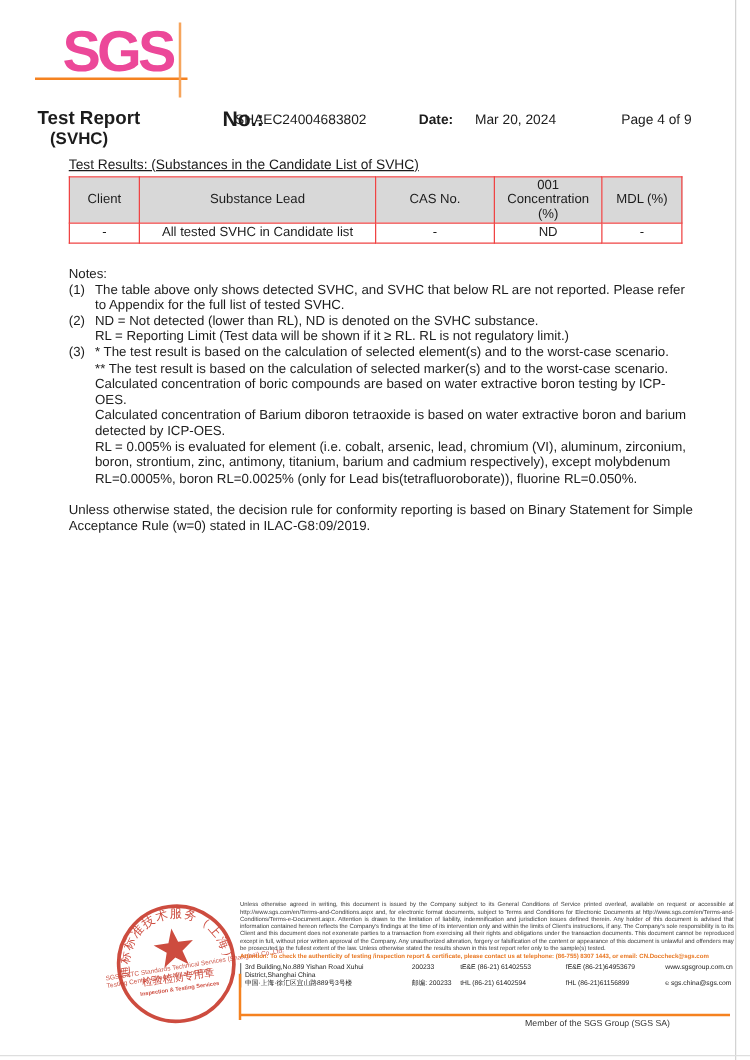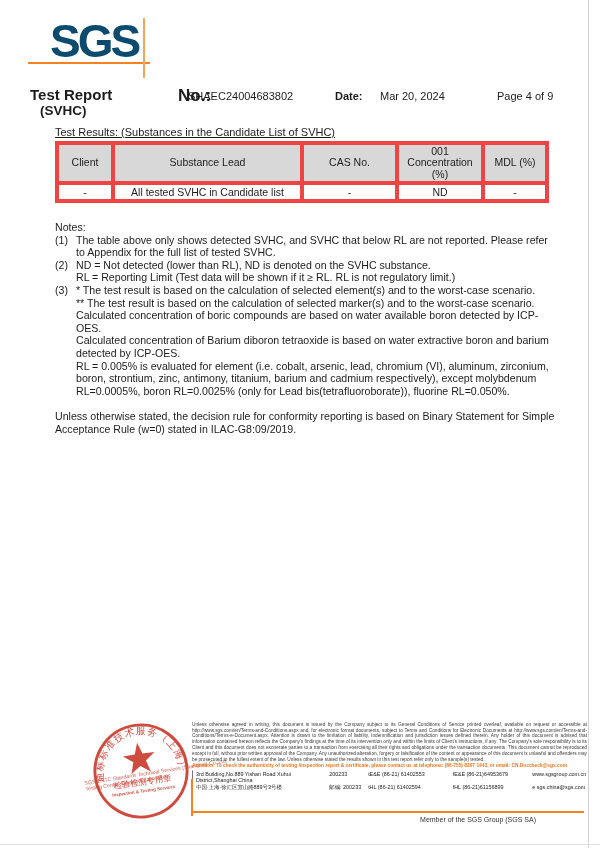--- a/index.html
+++ b/index.html
@@ -6,39 +6,39 @@
   html,body { background:#fff; }
   body { font-family:"Liberation Sans", sans-serif; color:#1c1c1c; }
   .page { position:relative; width:600px; height:848px; background:#fff; overflow:hidden; }
 
   
   .page-edge-right { position:absolute; left:588px; top:0; width:1px; height:848px; background:#d3d3d3; }
   .page-edge-bottom { position:absolute; left:0; top:844px; width:600px; height:1px; background:#dedede; }
 
   
   .logo-block { position:absolute; left:28px; top:12px; width:130px; height:66px; }
-  .logo-text { position:absolute; left:22px; top:2px; font-size:46px; font-weight:700; letter-spacing:-3px; color:#0c4a6e; }
+  .logo-text { position:absolute; left:22px; top:2px; font-size:46px; font-weight:700; letter-spacing:-3px; color:#ec4899; }
   .logo-underline { position:absolute; left:0; top:50px; width:122px; height:2px; background:#f58220; }
   .logo-vline { position:absolute; left:115px; top:6px; width:2px; height:60px; background:#f6a55c; }
 
   
   .hdr { position:absolute; left:0; top:86px; width:588px; height:38px; }
   .hdr-title { position:absolute; left:30px; top:0; font-size:15px; font-weight:700;text-align:center; }
   .hdr-title2 { position:absolute; left:40px; top:17px; font-size:13.5px; font-weight:700; }
   .hdr-no-label { position:absolute; left:166px; top:0; font-size:17px; font-weight:700;padding-left:12px; }
   .hdr-no-value { position:absolute; left:188px; top:4px; font-size:11px; }
   .hdr-date-label { position:absolute; left:324px; top:4px; font-size:11px; font-weight:700;padding-left:11px; }
   .hdr-date-value { position:absolute; left:380px; top:4px; font-size:11px; }
   .hdr-page { position:absolute; left:497px; top:4px; font-size:11px; }
 
   
   .content { position:absolute; left:55px; top:126px; width:505px; }
   .section-title { font-size:11px; font-weight:400; text-decoration:underline; }
   table.results { border-collapse:collapse; width:490px; margin-top:3px; table-layout:fixed; }
-  table.results th, table.results td { border:4px solid #ef4444; text-align:center; font-size:10.5px; padding:1px 2px; }
+  table.results th, table.results td { border:1px solid #ef4444; text-align:center; font-size:10.5px; padding:1px 2px; }
   table.results th { background:#d8d8d8; font-weight:400; height:34px; line-height:1.08; }
   table.results td { height:16px; }
   .c-batch{width:56px;} .c-name{width:189px;} .c-cas{width:95px;} .c-conc{width:86px;} .c-mdl{width:64px;}
 
   .notes { margin-top:18px; width:502px; font-size:10.6px; line-height:12.6px; }
   .notes-heading { font-weight:400; }
   .note { display:flex; }
   .note-marker { width:21px; flex:none; }
   .note-body { flex:1; }
 
@@ -128,21 +128,21 @@
         <div class="note-body">
           <p>ND = Not detected (lower than RL), ND is denoted on the SVHC substance.</p>
           <p>RL = Reporting Limit (Test data will be shown if it ≥ RL. RL is not regulatory limit.)</p>
         </div>
       </div>
       <div class="note">
         <span class="note-marker">(3)</span>
         <div class="note-body">
           <p>* The test result is based on the calculation of selected element(s) and to the worst-case scenario.</p>
           <p>** The test result is based on the calculation of selected marker(s) and to the worst-case scenario.</p>
-          <p>Calculated concentration of boric compounds are based on water available boron detected by ICP-OES.</p>
+          <p>Calculated concentration of boric compounds are based on water extractive boron testing by ICP-OES.</p>
           <p>Calculated concentration of Barium diboron tetraoxide is based on water extractive boron and barium detected by ICP-OES.</p>
           <p>RL = 0.005% is evaluated for element (i.e. cobalt, arsenic, lead, chromium (VI), aluminum, zirconium, boron, strontium, zinc, antimony, titanium, barium and cadmium respectively), except molybdenum RL=0.0005%, boron RL=0.0025% (only for Lead  bis(tetrafluoroborate)), fluorine RL=0.050%.</p>
         </div>
       </div>
     </div>
 
     <div class="decision">Unless otherwise stated, the decision rule for conformity reporting is based on Binary Statement for Simple Acceptance Rule (w=0) stated in ILAC-G8:09/2019.</div>
   </div>
 
   <div class="stamp">

